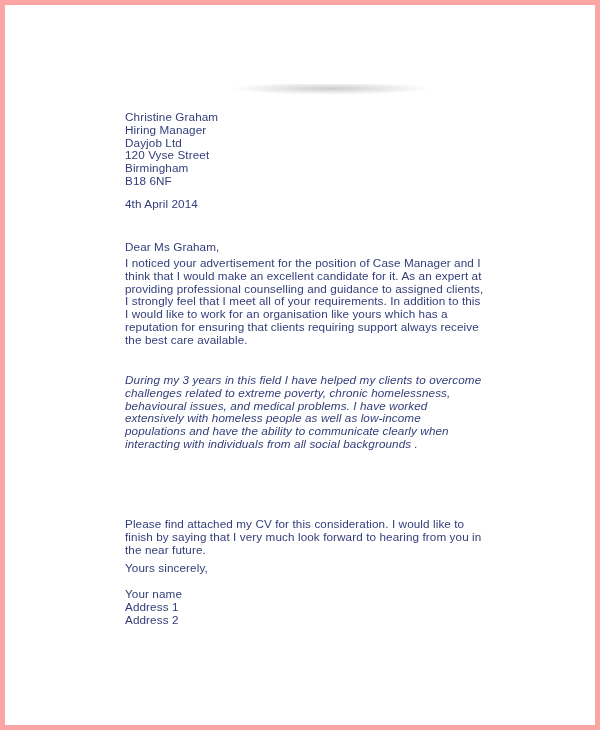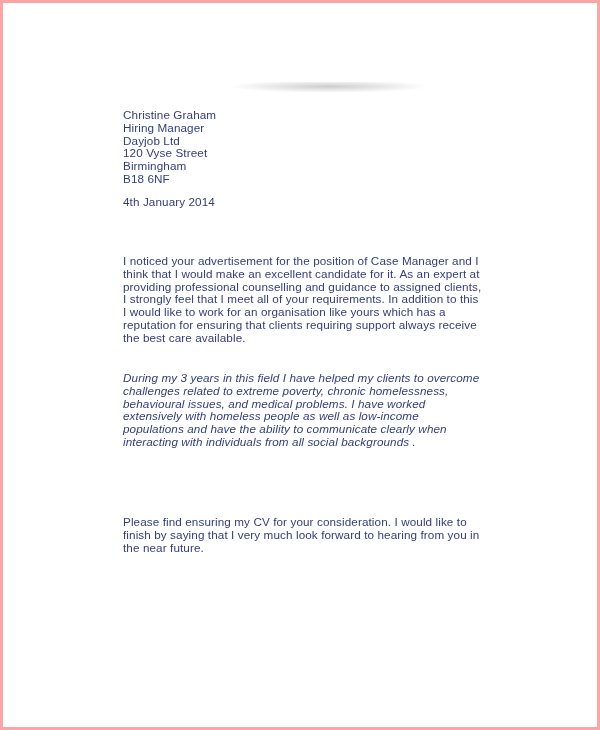--- a/index.html
+++ b/index.html
@@ -9,21 +9,21 @@
     height: 730px;
     background: #ffffff;
     overflow: hidden;
   }
   .page {
     position: relative;
     box-sizing: border-box;
     width: 600px;
     height: 730px;
     background: #ffffff;
-    border: 3px solid #fca5a5;
+    border: 5px solid #fca5a5;
     font-family: "Liberation Sans", "DejaVu Sans", sans-serif;
     color: #333d79;
   }
   .top-shadow {
     position: absolute;
     left: 230px;
     top: 79px;
     width: 252px;
     height: 16px;
     background: radial-gradient(ellipse 55% 55% at 38% 28%,
@@ -57,38 +57,43 @@
 
   <div class="top-shadow"></div>
 
   <div class="txt recipient">Christine Graham
 Hiring Manager
 Dayjob Ltd
 120 Vyse Street
 Birmingham
 B18 6NF</div>
 
-  <div class="txt date-line">4th January 2014</div>
+  <div class="txt date-line">4th April 2014</div>
 
+  <div class="txt salutation">Dear Ms Graham,</div>
 
   <div class="txt para-1">I noticed your advertisement for the position of Case Manager and I
 think that I would make an excellent candidate for it. As an expert at
 providing professional counselling and guidance to assigned clients,
 I strongly feel that I meet all of your requirements. In addition to this
 I would like to work for an organisation like yours which has a
 reputation for ensuring that clients requiring support always receive
 the best care available.</div>
 
   <div class="txt para-2">During my 3 years in this field I have helped my clients to overcome
 challenges related to extreme poverty, chronic homelessness,
 behavioural issues, and medical problems. I have worked
 extensively with homeless people as well as low-income
 populations and have the ability to communicate clearly when
 interacting with individuals from all social backgrounds .</div>
 
 
-  <div class="txt para-4">Please find ensuring my CV for your consideration. I would like to
+  <div class="txt para-4">Please find attached my CV for this consideration. I would like to
 finish by saying that I very much look forward to hearing from you in
 the near future.</div>
 
+  <div class="txt closing">Yours sincerely,</div>
 
+  <div class="txt signature">Your name
+Address 1
+Address 2</div>
 
 </div>
 
 </body></html>

